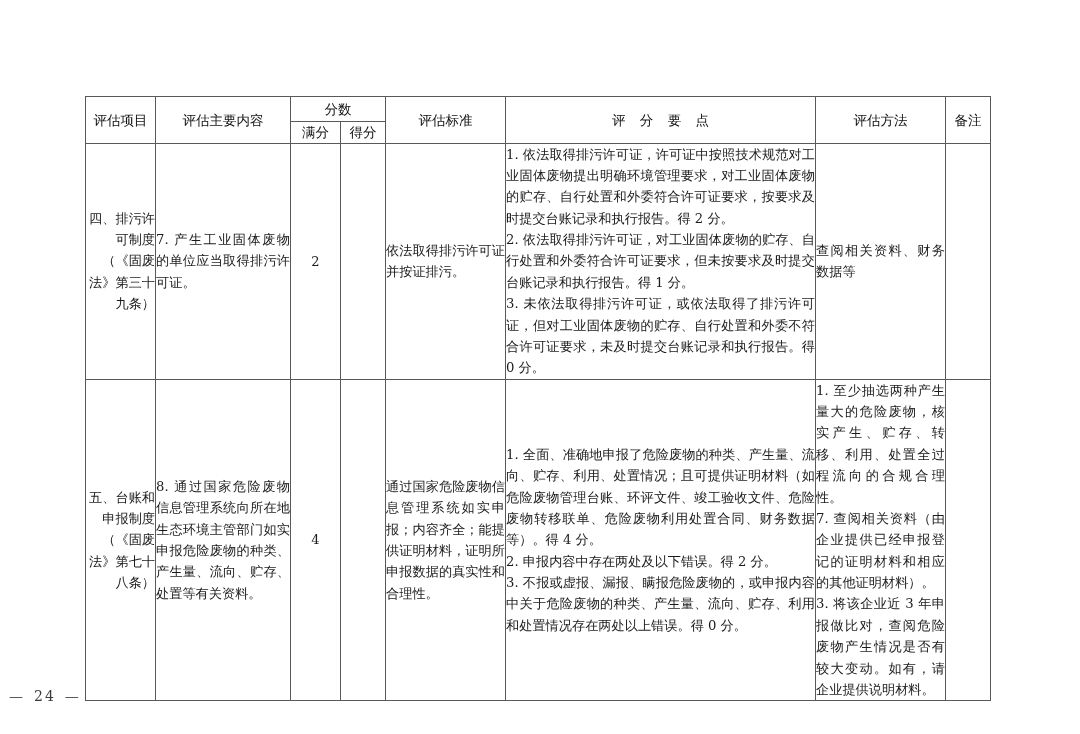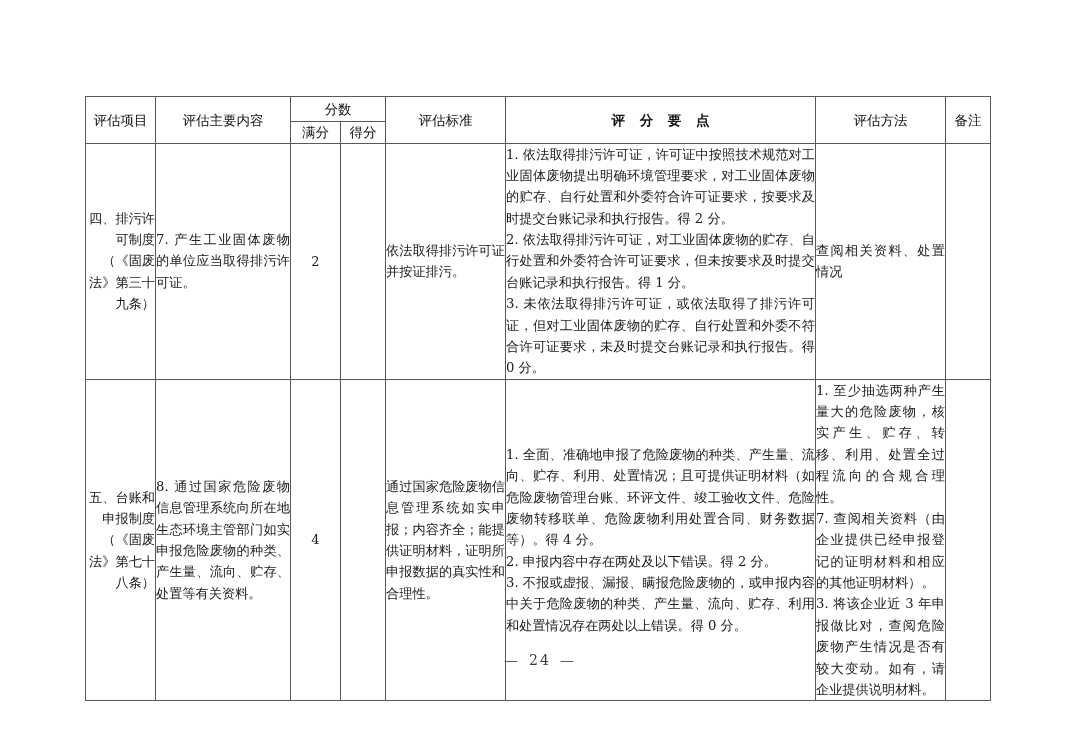--- a/index.html
+++ b/index.html
@@ -58,21 +58,20 @@
     line-height: 1.5;
     color: #111;
     padding: 3px 2px;
     font-family: "DejaVu Sans", "Liberation Sans", sans-serif;
     font-weight: bold;
   }
   thead td.score-group { padding: 2px 2px; }
   thead td.wide-space {
     letter-spacing: 5px;
     text-indent: 5px;
-    font-weight: bold;
   }
 
   
   tbody td {
     font-size: 13.2px;
     line-height: 1.62;
     color: #1b1b1b;
   }
 
   .cell-item {
@@ -118,23 +117,22 @@
   .para { margin: 0; }
 
   
   .row-1 { height: 225px; }
   .row-2 { height: 278px; }
 
   
   .page-footer {
     position: absolute;
     left: 0;
-    top: 652px;
+    top: 688px;
     width: 1080px;
-    text-align: center;
     font-size: 14px;
     color: #3a3a3a;
     letter-spacing: 2px;
     font-family: "DejaVu Serif", "Liberation Serif", serif;
   }
   .page-footer .dash {
     display: inline-block;
     padding: 0 9px;
     color: #555;
   }
@@ -179,21 +177,21 @@
         <td class="cell-content">7. 产生工业固体废物的单位应当取得排污许可证。</td>
         <td class="cell-score">2</td>
         <td class="cell-score"></td>
         <td class="cell-std">依法取得排污许可证并按证排污。</td>
         <td class="cell-points">
           <p class="para">1. 依法取得排污许可证，许可证中按照技术规范对工业固体废物提出明确环境管理要求，对工业固体废物的贮存、自行处置和外委符合许可证要求，按要求及时提交台账记录和执行报告。得 2 分。</p>
           <p class="para">2. 依法取得排污许可证，对工业固体废物的贮存、自行处置和外委符合许可证要求，但未按要求及时提交台账记录和执行报告。得 1 分。</p>
           <p class="para">3. 未依法取得排污许可证，或依法取得了排污许可证，但对工业固体废物的贮存、自行处置和外委不符合许可证要求，未及时提交台账记录和执行报告。得 0 分。</p>
         </td>
         <td class="cell-method">
-          <p class="para">查阅相关资料、处置情况</p>
+          <p class="para">查阅相关资料、财务数据等</p>
         </td>
         <td class="cell-remark"></td>
       </tr>
 
       <tr class="row-2">
         <td class="cell-item">五、台账和申报制度（《固废法》第七十八条）</td>
         <td class="cell-content">8. 通过国家危险废物信息管理系统向所在地生态环境主管部门如实申报危险废物的种类、产生量、流向、贮存、处置等有关资料。</td>
         <td class="cell-score">4</td>
         <td class="cell-score"></td>
         <td class="cell-std">通过国家危险废物信息管理系统如实申报；内容齐全；能提供证明材料，证明所申报数据的真实性和合理性。</td>

